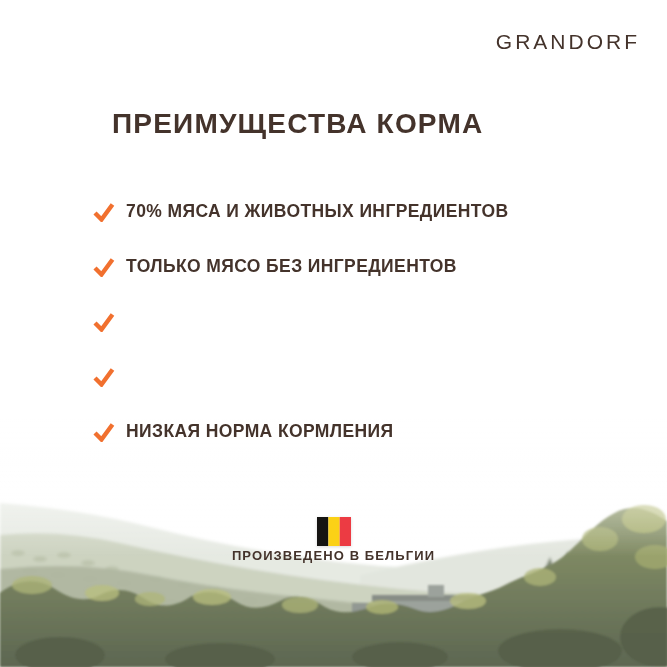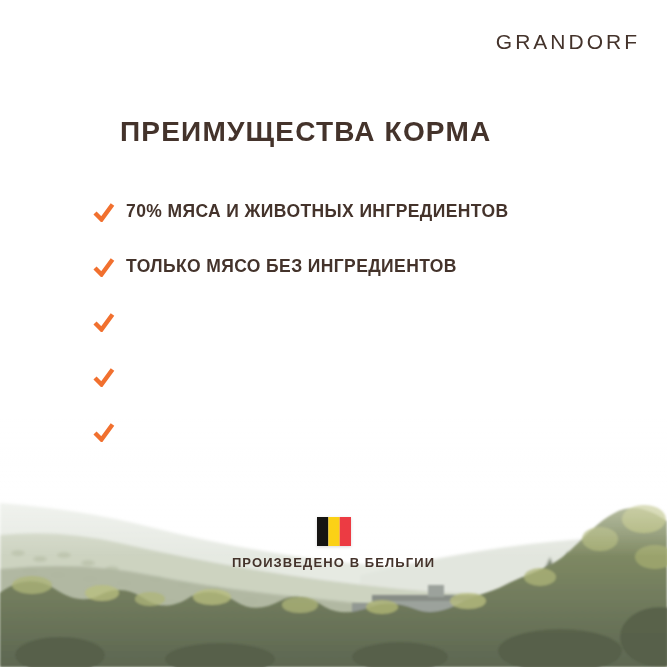--- a/index.html
+++ b/index.html
@@ -27,21 +27,21 @@
   .logo {
     position: absolute; top: 30px; right: 27px;
     font-size: 21px; font-weight: 400;
     letter-spacing: 3px;
     color: #44332b;
   }
 
   
   .heading {
     position: absolute; top: 108px; left: 112px;
-    margin: 8px;
+    margin: 0;
     font-size: 28px; font-weight: 700;
     letter-spacing: 1.2px;
     color: #44332b;
   }
 
   
   .benefits {
     position: absolute; top: 180px; left: 89px;
     margin: 4px; padding: 0;
     list-style: none;
@@ -67,21 +67,21 @@
     position: absolute; top: 517px; left: 0;
     width: 667px;
     display: flex; flex-direction: column; align-items: center;
   }
   .flag {
     width: 34px; height: 29px;
     display: block;
     box-shadow: 0 1px 3px rgba(0,0,0,0.15);
   }
   .made-in {
-    margin-top: 9px;
+    margin-top: 2px;
     font-size: 13px; font-weight: 700;
     letter-spacing: 1.1px;
     color: #44332b;
     white-space: nowrap;
   }
 </style>
 </head>
 <body>
 
 <div class="canvas">
@@ -209,20 +209,21 @@
     </li>
     <li class="benefit">
       <svg class="check" viewBox="0 0 22 20">
         <polyline points="2,11 8.5,17.5 19.5,2.5" fill="none" stroke-width="4.4" stroke-linejoin="miter" stroke="#F1702F"></polyline>
       </svg>
     </li>
     <li class="benefit">
       <svg class="check" viewBox="0 0 22 20">
         <polyline points="2,11 8.5,17.5 19.5,2.5" fill="none" stroke-width="4.4" stroke-linejoin="miter" stroke="#F1702F"></polyline>
       </svg>
+      <span class="benefit-text">НИЗКАЯ НОРМА КОРМЛЕНИЯ</span>
     </li>
   </ul>
 
   <div class="footer">
     <svg class="flag" viewBox="0 0 34 29" preserveAspectRatio="none">
       <rect x="0" y="0" width="11.4" height="29" fill="#151412"></rect>
       <rect x="11.4" y="0" width="11.3" height="29" fill="#FBD116"></rect>
       <rect x="22.7" y="0" width="11.3" height="29" fill="#EC3B43"></rect>
     </svg>
     <div class="made-in">ПРОИЗВЕДЕНО В БЕЛЬГИИ</div>

